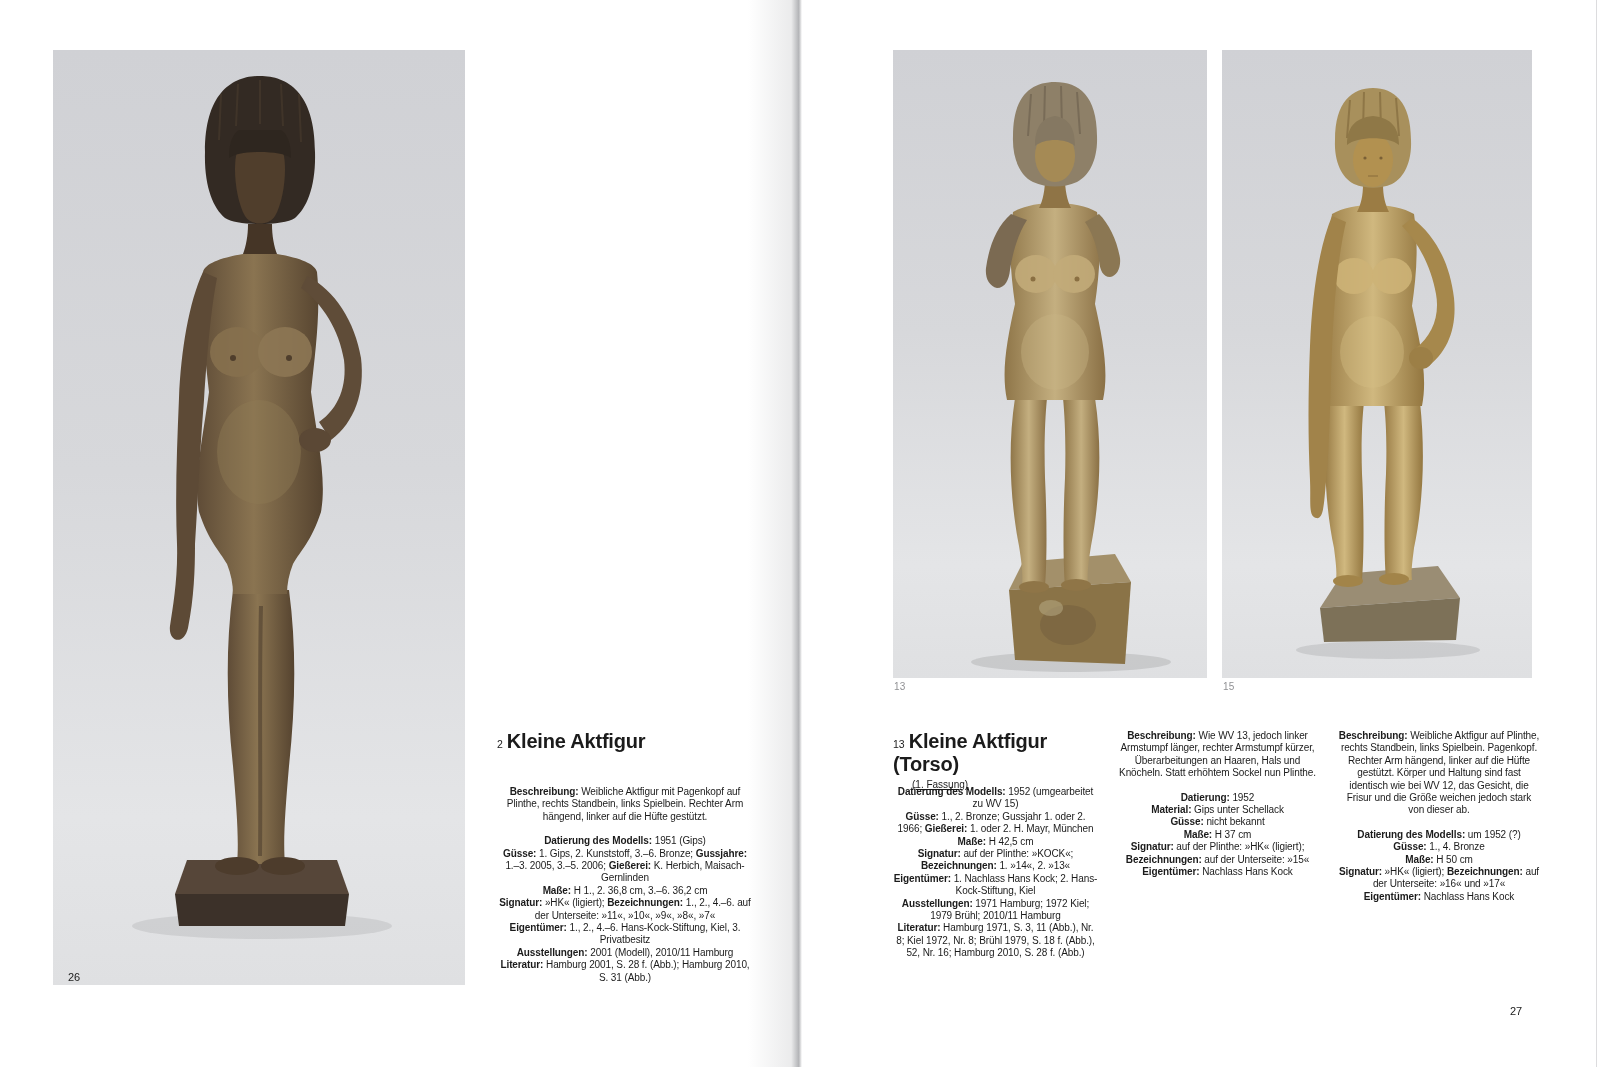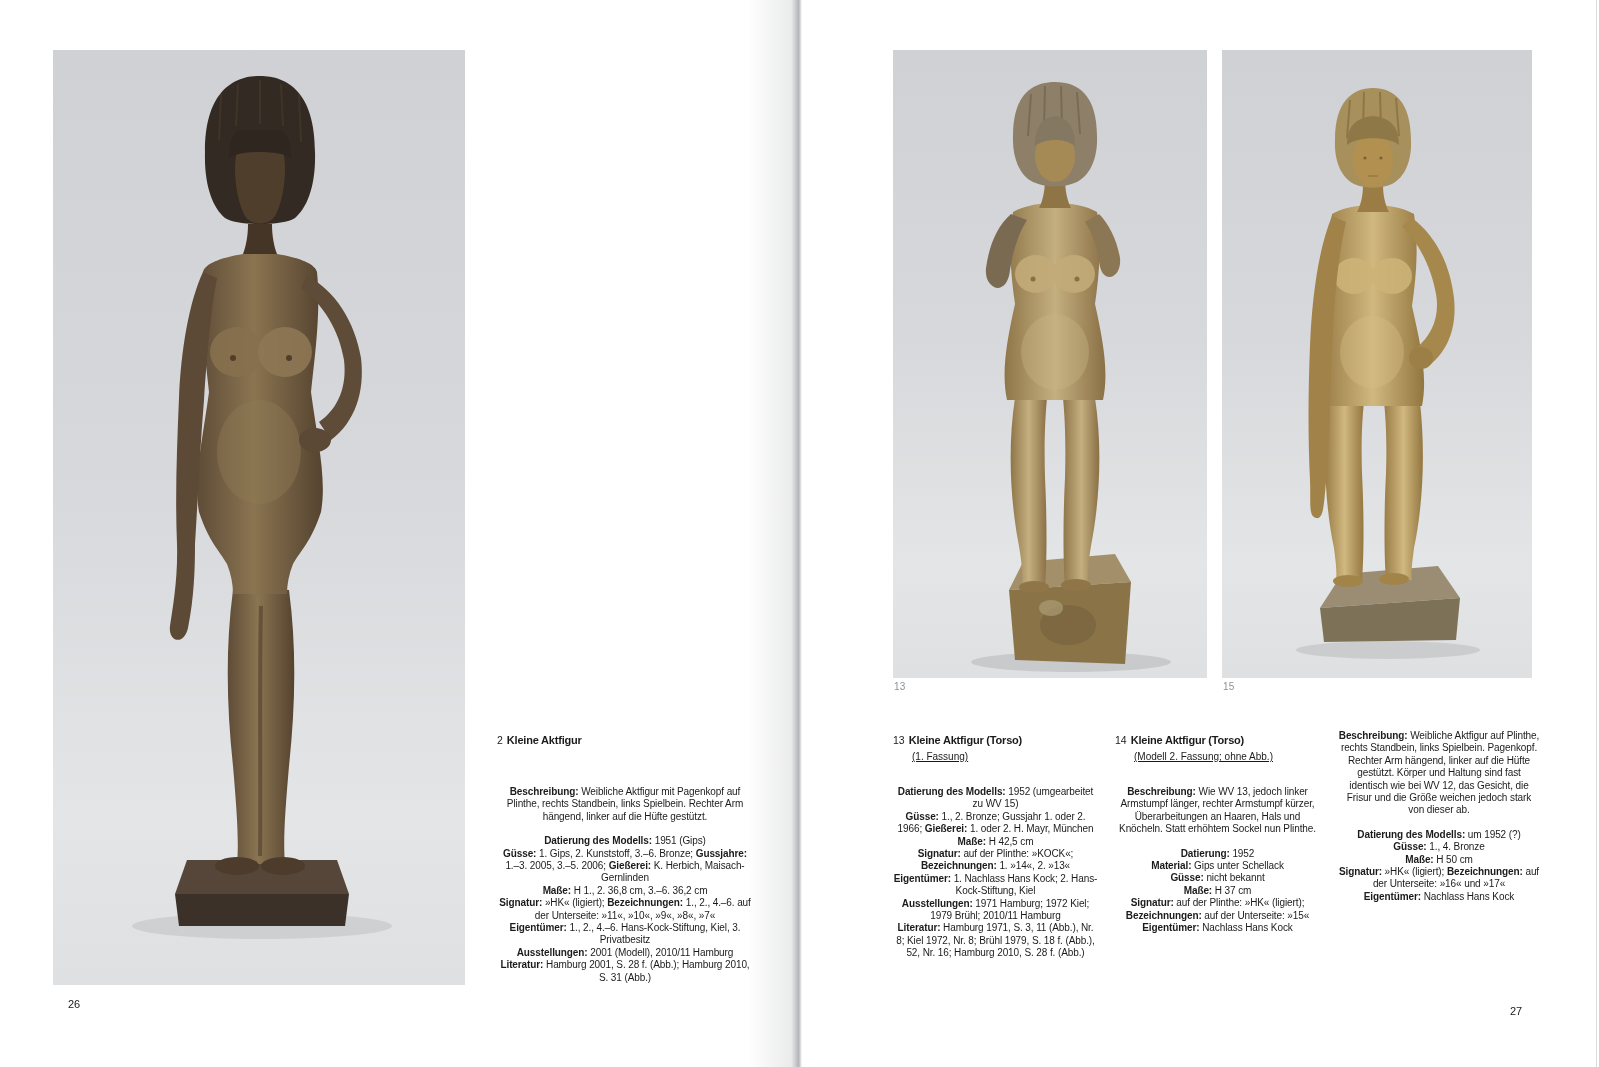--- a/index.html
+++ b/index.html
@@ -17,30 +17,30 @@
   }
   .photo{position:absolute;background:linear-gradient(180deg,#d0d1d5 0%, #d7d8db 45%, #e4e5e7 82%, #dfe0e2 100%);}
   .photo svg{display:block;width:100%;height:100%;}
   .photo-12{left:53px;top:50px;width:412px;height:935px;}
   .photo-13{left:893px;top:50px;width:314px;height:628px;}
   .photo-15{left:1222px;top:50px;width:310px;height:628px;}
   .caption{position:absolute;font-size:10px;color:#909194;letter-spacing:0.2px;}
   .cap-13{left:894px;top:681px;}
   .cap-15{left:1223px;top:681px;}
   .pagenum{position:absolute;font-size:11px;color:#202020;}
-  .pn-left{left:68px;top:998px;}
+  .pn-left{left:68px;top:971px;}
   .pn-right{left:1510px;top:1005px;}
   .entry{position:absolute;}
   .entry-12{left:497px;top:730px;width:256px;}
   .entry-13{left:893px;top:730px;width:205px;}
   .entry-14{left:1115px;top:730px;width:205px;}
   .entry-15{left:1338px;top:730px;width:202px;}
   .ehead{height:56px;}
   .enum{font-size:10.5px;margin-right:4px;}
-  .etitle{font-size:11px;font-weight:700;letter-spacing:-0.2px;}
+  .etitle{font-size:20px;font-weight:700;letter-spacing:-0.2px;}
   .esub{margin-left:19px;margin-top:3px;font-size:10px;text-decoration:underline;}
   .edesc{margin:0 0 12px 0;}
   .edesc,.efields .field{font-size:10px;line-height:12.4px;letter-spacing:-0.1px;text-align:center;}
   .b{font-weight:700;}
 </style>
 </head>
 <body>
 
 <div class="spread">
 
@@ -184,26 +184,20 @@
         <div class="field"><span class="b">Güsse:</span><span> 1., 2. Bronze; Gussjahr 1. oder 2. 1966; </span><span class="b">Gießerei:</span><span> 1. oder 2. H. Mayr, München</span></div>
         <div class="field"><span class="b">Maße:</span><span> H 42,5 cm</span></div>
         <div class="field"><span class="b">Signatur:</span><span> auf der Plinthe: »KOCK«; </span><span class="b">Bezeichnungen:</span><span> 1. »14«, 2. »13«</span></div>
         <div class="field"><span class="b">Eigentümer:</span><span> 1. Nachlass Hans Kock; 2. Hans-Kock-Stiftung, Kiel</span></div>
         <div class="field"><span class="b">Ausstellungen:</span><span> 1971 Hamburg; 1972 Kiel; 1979 Brühl; 2010/11 Hamburg</span></div>
         <div class="field"><span class="b">Literatur:</span><span> Hamburg 1971, S. 3, 11 (Abb.), Nr. 8; Kiel 1972, Nr. 8; Brühl 1979, S. 18 f. (Abb.), 52, Nr. 16; Hamburg 2010, S. 28 f. (Abb.)</span></div>
       </div>
   </div>
 
   <div class="entry entry-14">
-    <div class="ehead">
-      <div class="etitle-line">
-        <span class="enum">14</span><span class="etitle">Kleine Aktfigur (Torso)</span>
-      </div>
-      <div class="esub">(Modell 2. Fassung; ohne Abb.)</div>
-    </div>
     <div class="edesc"><span class="b">Beschreibung:</span><span> Wie WV 13, jedoch linker Armstumpf länger, rechter Armstumpf kürzer, Überarbeitungen an Haaren, Hals und Knöcheln. Statt erhöhtem Sockel nun Plinthe.</span></div>
     <div class="efields">
         <div class="field"><span class="b">Datierung:</span><span> 1952</span></div>
         <div class="field"><span class="b">Material:</span><span> Gips unter Schellack</span></div>
         <div class="field"><span class="b">Güsse:</span><span> nicht bekannt</span></div>
         <div class="field"><span class="b">Maße:</span><span> H 37 cm</span></div>
         <div class="field"><span class="b">Signatur:</span><span> auf der Plinthe: »HK« (ligiert); </span><span class="b">Bezeichnungen:</span><span> auf der Unterseite: »15«</span></div>
         <div class="field"><span class="b">Eigentümer:</span><span> Nachlass Hans Kock</span></div>
       </div>
   </div>

